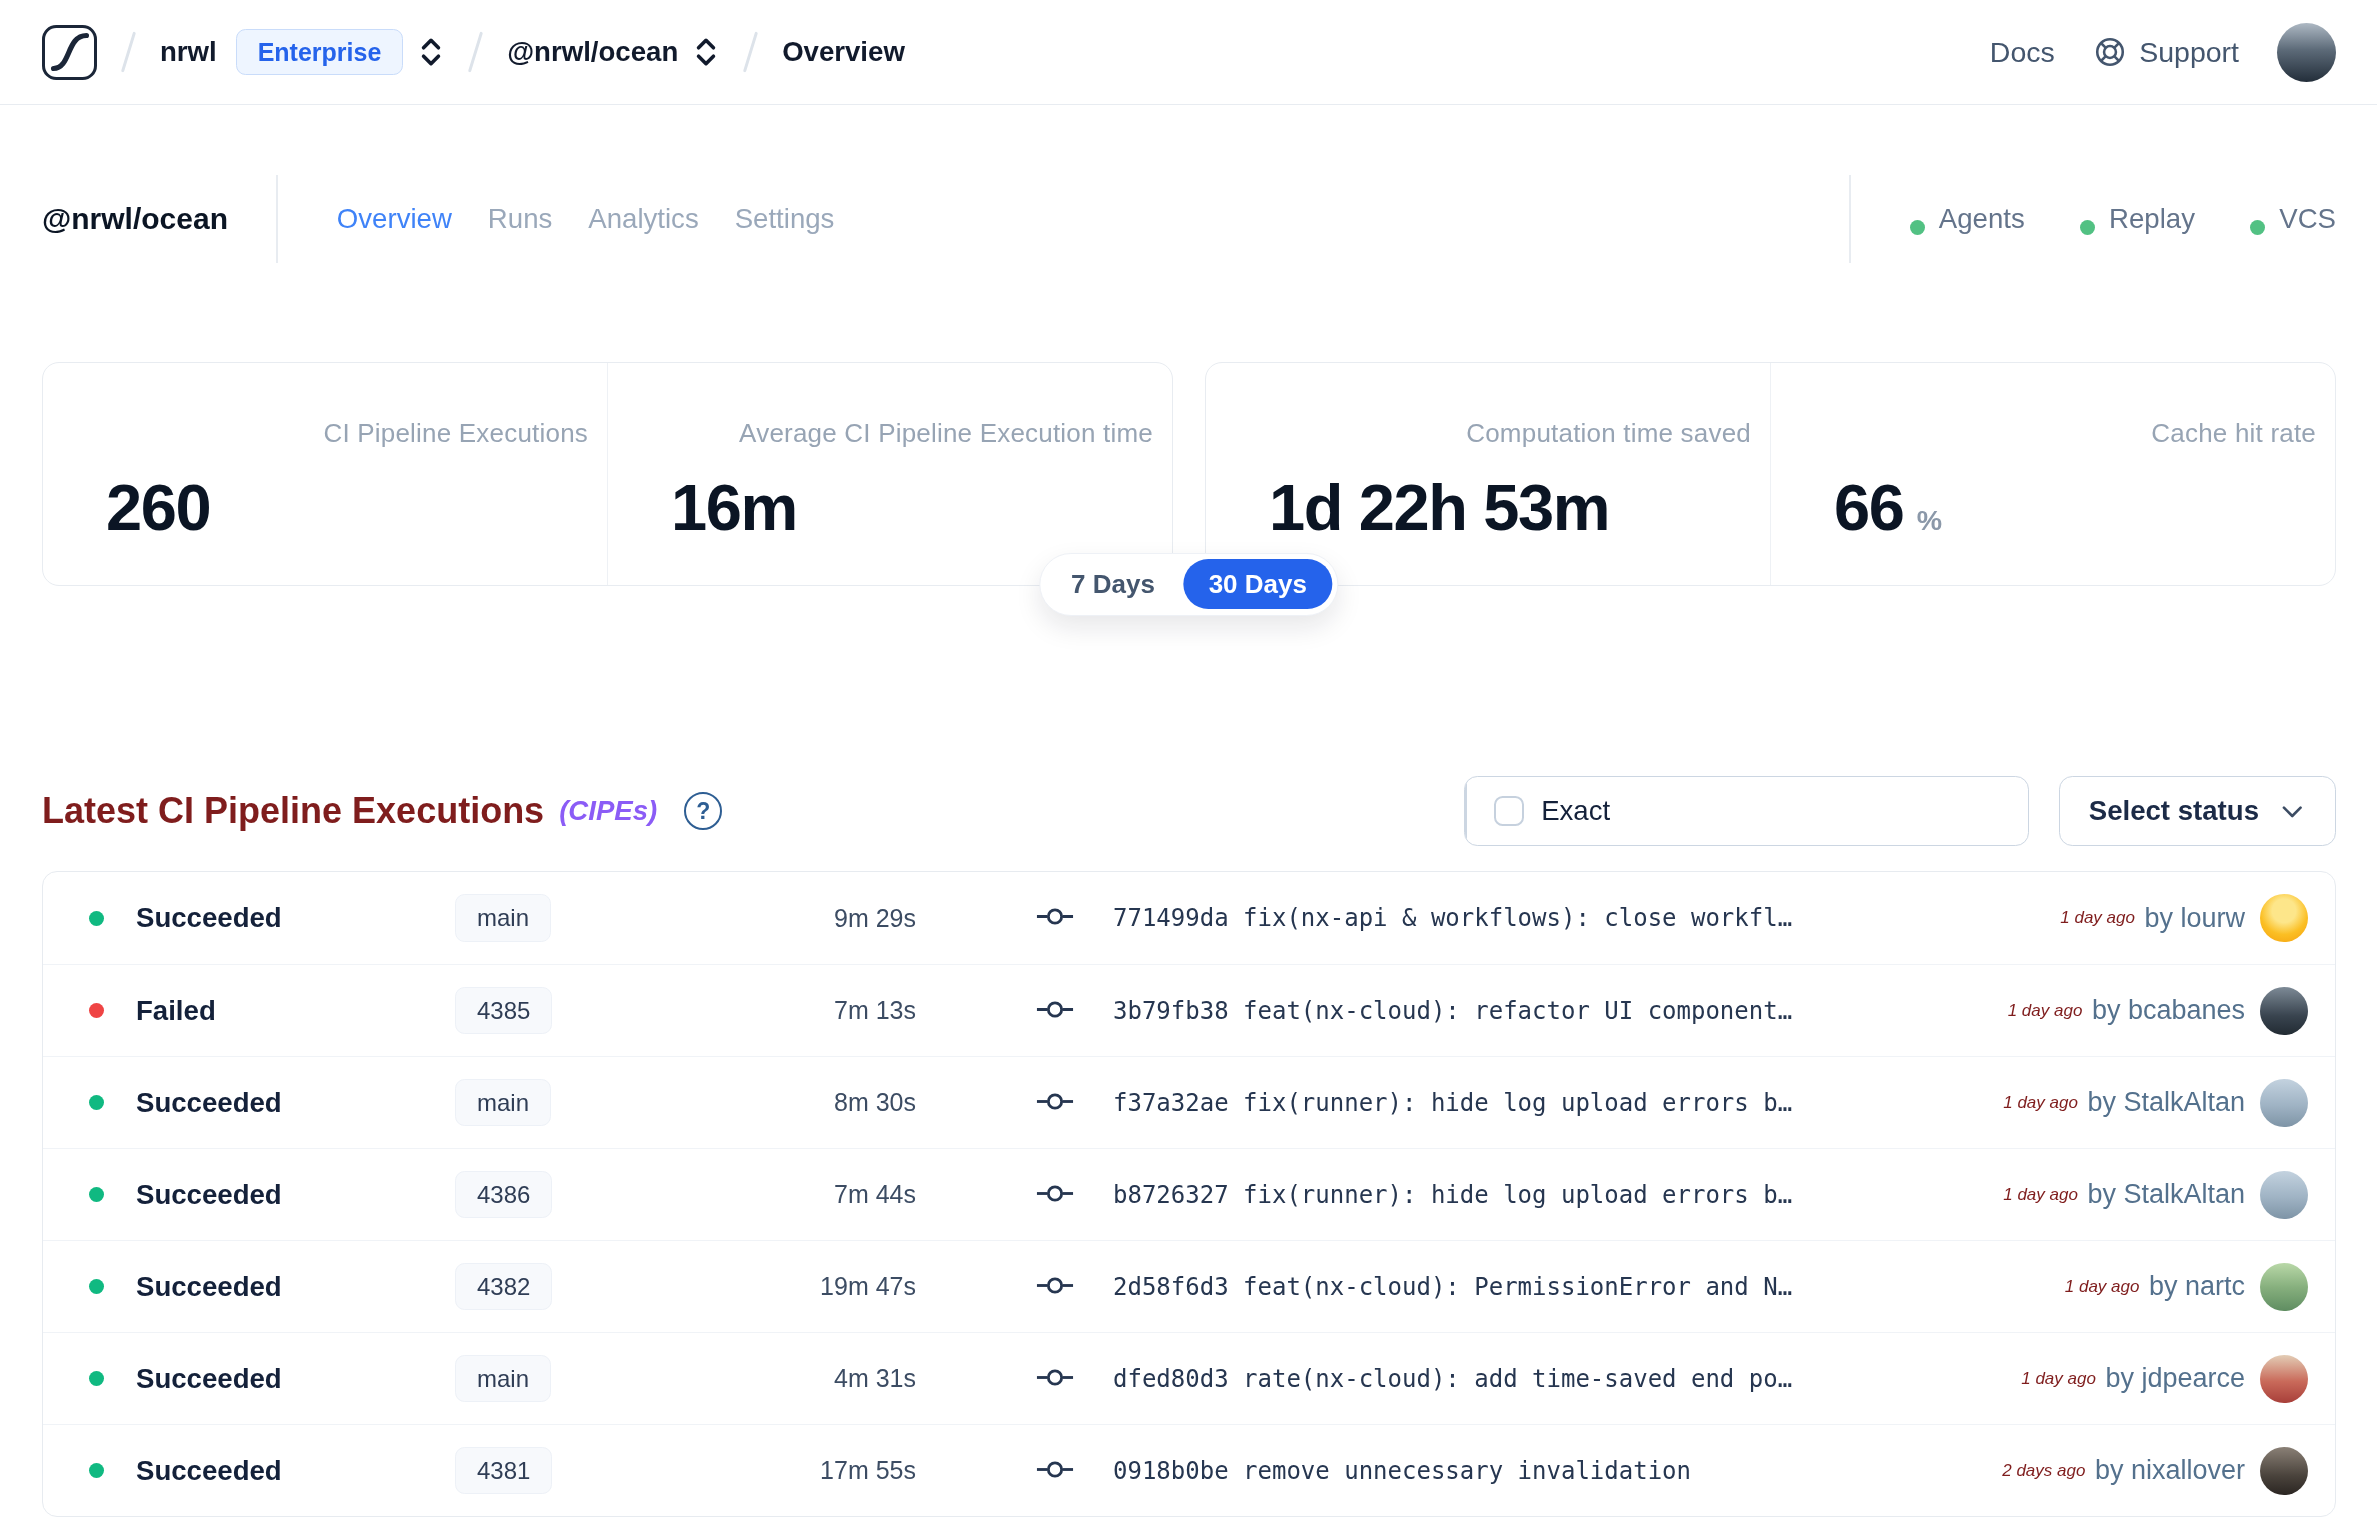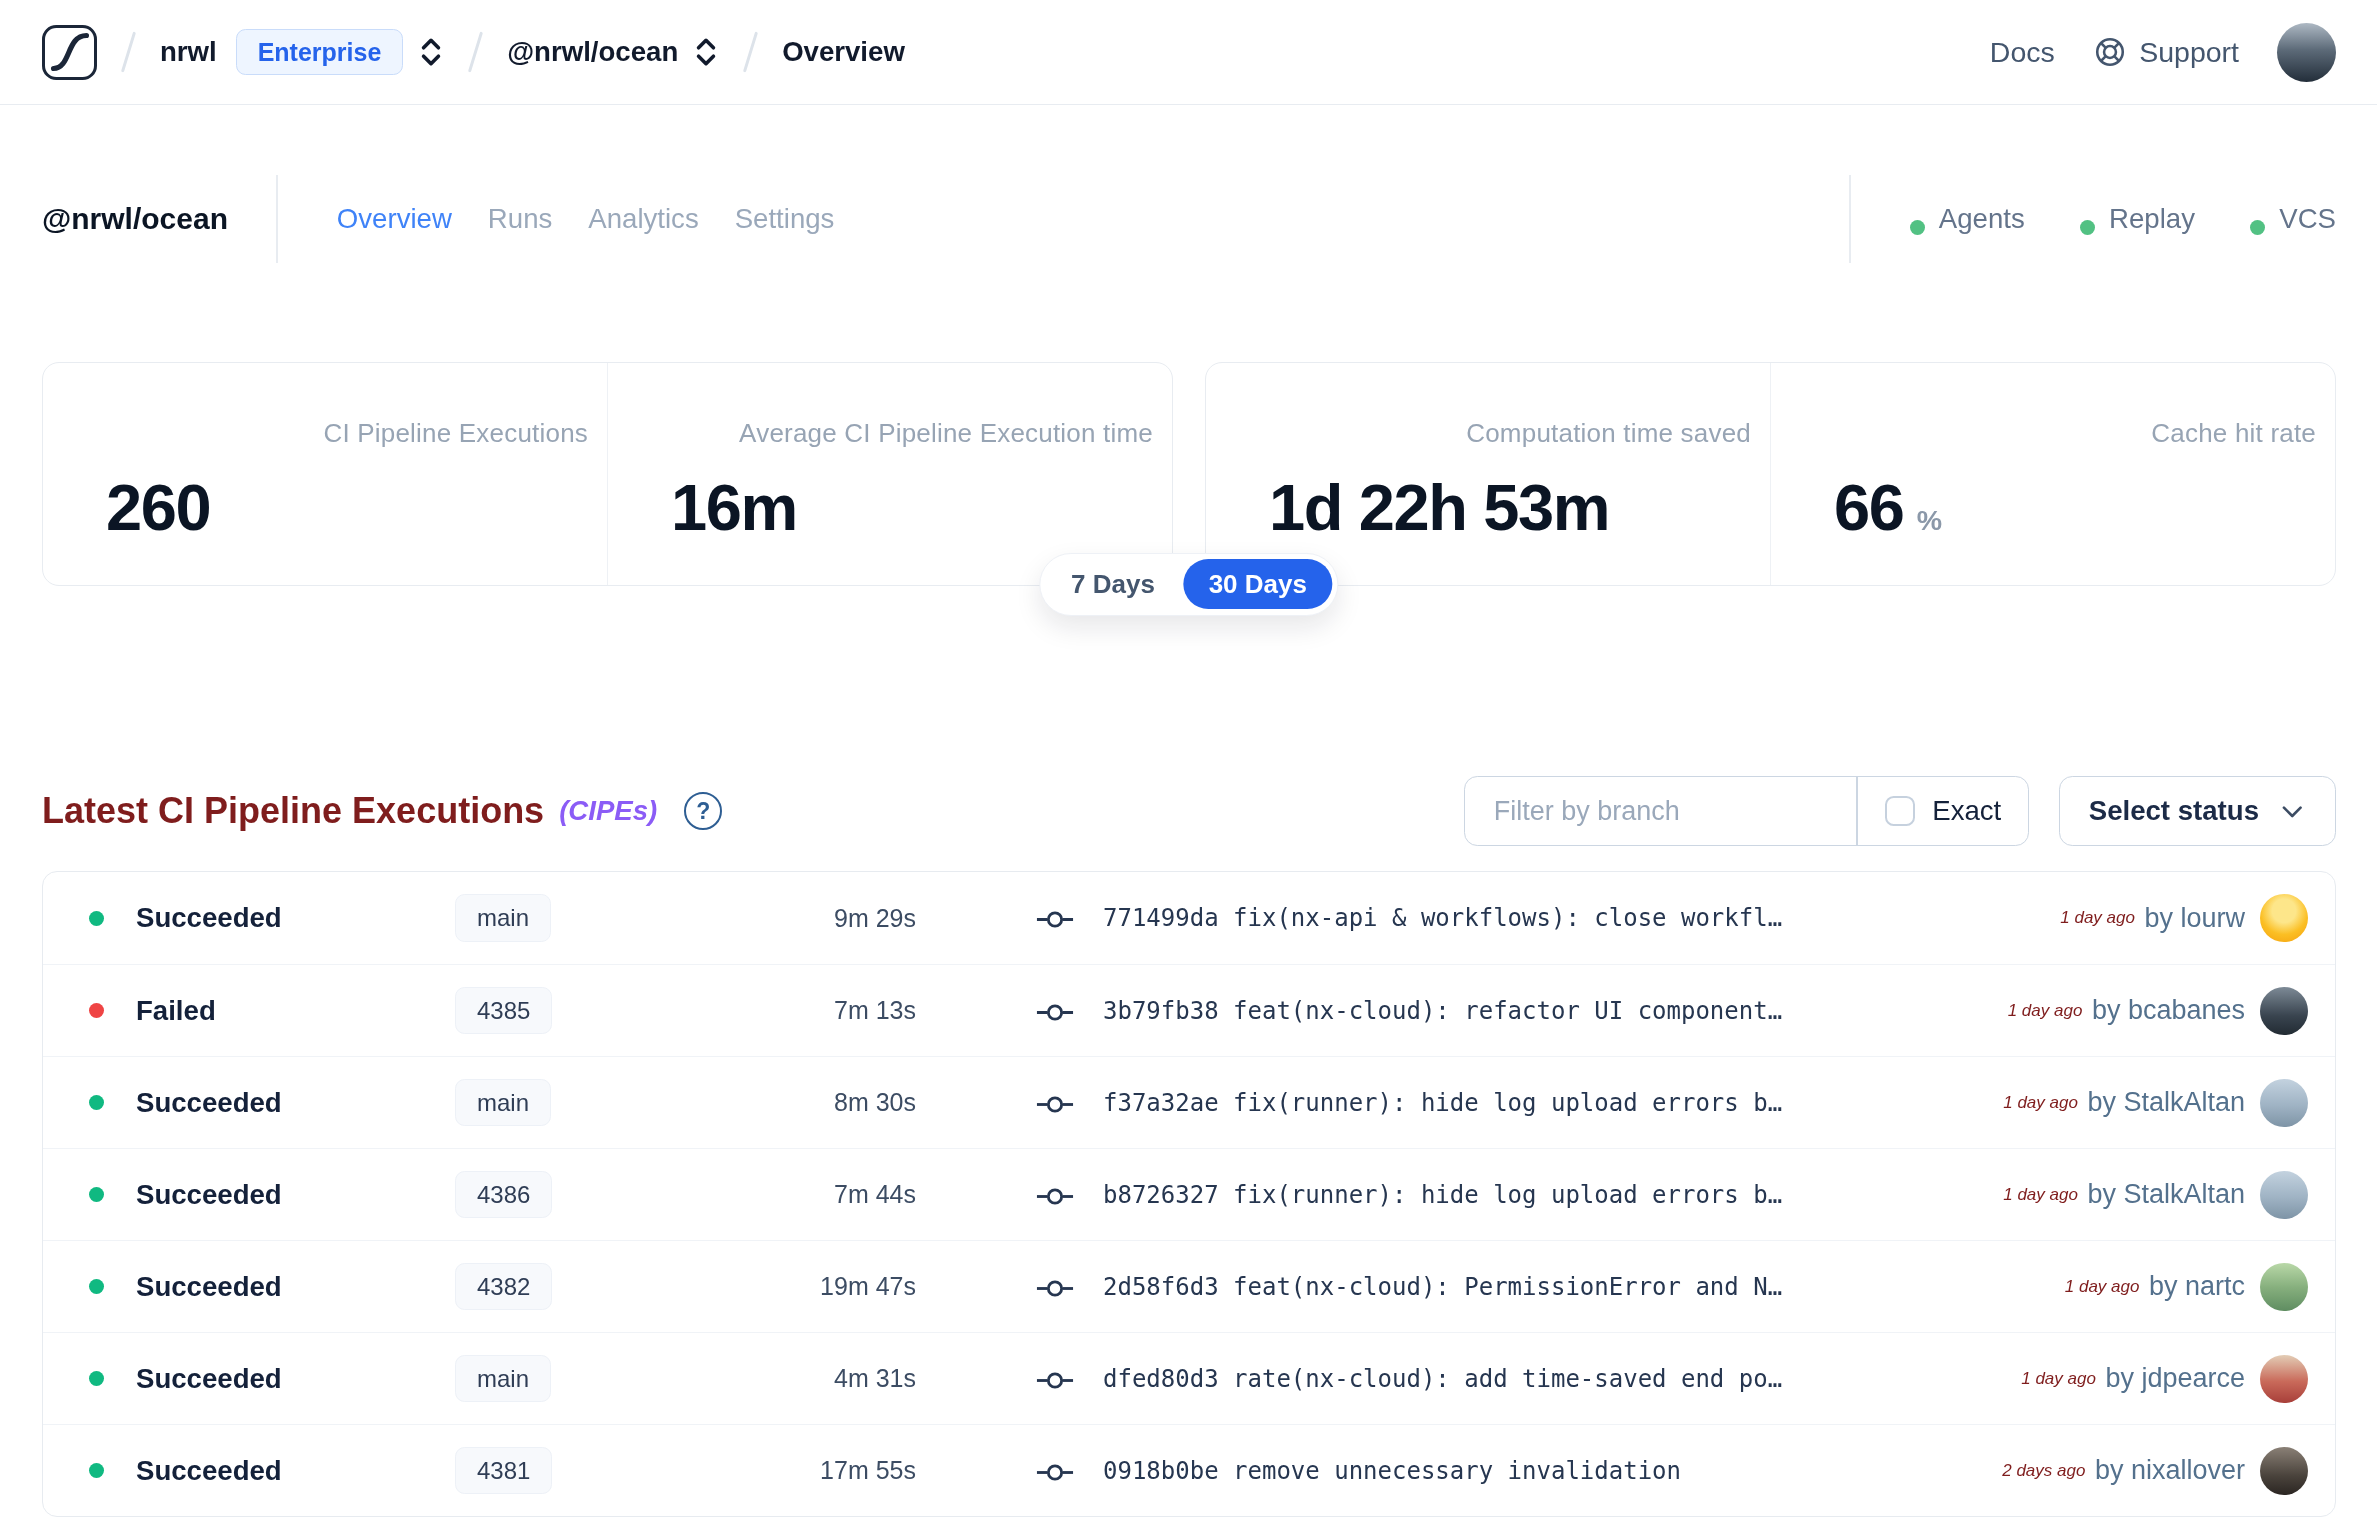--- a/index.html
+++ b/index.html
@@ -84,21 +84,21 @@
                 background:#fff; overflow:hidden; }
   .row { height:92px; display:flex; align-items:center; padding:0 27px 0 46px; cursor:pointer; }
   .row + .row { border-top:1.9px solid #f0f3f7; }
   .cell-status { width:366px; flex:none; display:flex; align-items:center; gap:32px; }
   .dot { width:15px; height:15px; border-radius:50%; flex:none; }
   .status-label { font-size:27.6px; font-weight:600; color:#14213a; }
   .cell-branch { width:285px; flex:none; }
   .branch-pill { display:inline-block; font-size:24px; color:#2f3d55; background:#f7f9fc;
                  border:1.9px solid #edf1f7; border-radius:9.5px; padding:8.6px 21px; }
   .cell-duration { width:176px; flex:none; text-align:right; font-size:25px; color:#3c4c63; }
-  .cell-commit { margin-left:120px; display:flex; align-items:flex-end; gap:29px;
+  .cell-commit { margin-left:120px; display:flex; align-items:flex-start; gap:39px;
                  font-family:"DejaVu Sans Mono", monospace; font-size:24px; color:#263650;
                  white-space:nowrap; overflow:hidden; flex:1; min-width:0; }
   .commit-icon { flex:none; }
   .cell-meta { margin-left:auto; display:flex; align-items:center; flex:none; }
   .time-ago { font-size:17px; font-style:italic; color:#7f1d1d; }
   .author { font-size:27px; color:#54718d; font-weight:500; margin-left:9.5px; }
   .avatar { width:48px; height:48px; border-radius:50%; margin-left:15px; flex:none; }
 </style>
 </head>
 <body>
@@ -206,21 +206,20 @@
     <span class="range-opt selected">30 Days</span>
   </div>
 </div>
 
 <div class="section-row">
   <span class="section-title">Latest CI Pipeline Executions</span>
   <span class="section-suffix">(CIPEs)</span>
   <span class="help-icon">?</span>
   <div class="controls">
     <div class="filter-group">
-      <input class="filter-input" type="text" placeholder="Filter by branch" style="">
       <span class="filter-sep"></span>
       <span class="exact-wrap">
         <span class="checkbox"></span>
         <span class="exact-label">Exact</span>
       </span>
     </div>
     <div class="select-btn">
       <span>Select status</span>
       <svg width="28.5" height="28.5" viewBox="0 0 24 24" fill="none" stroke="#3c4c63" stroke-width="2.2" stroke-linecap="round" stroke-linejoin="round">
         <path d="M5 9 L12 16 L19 9"></path>

